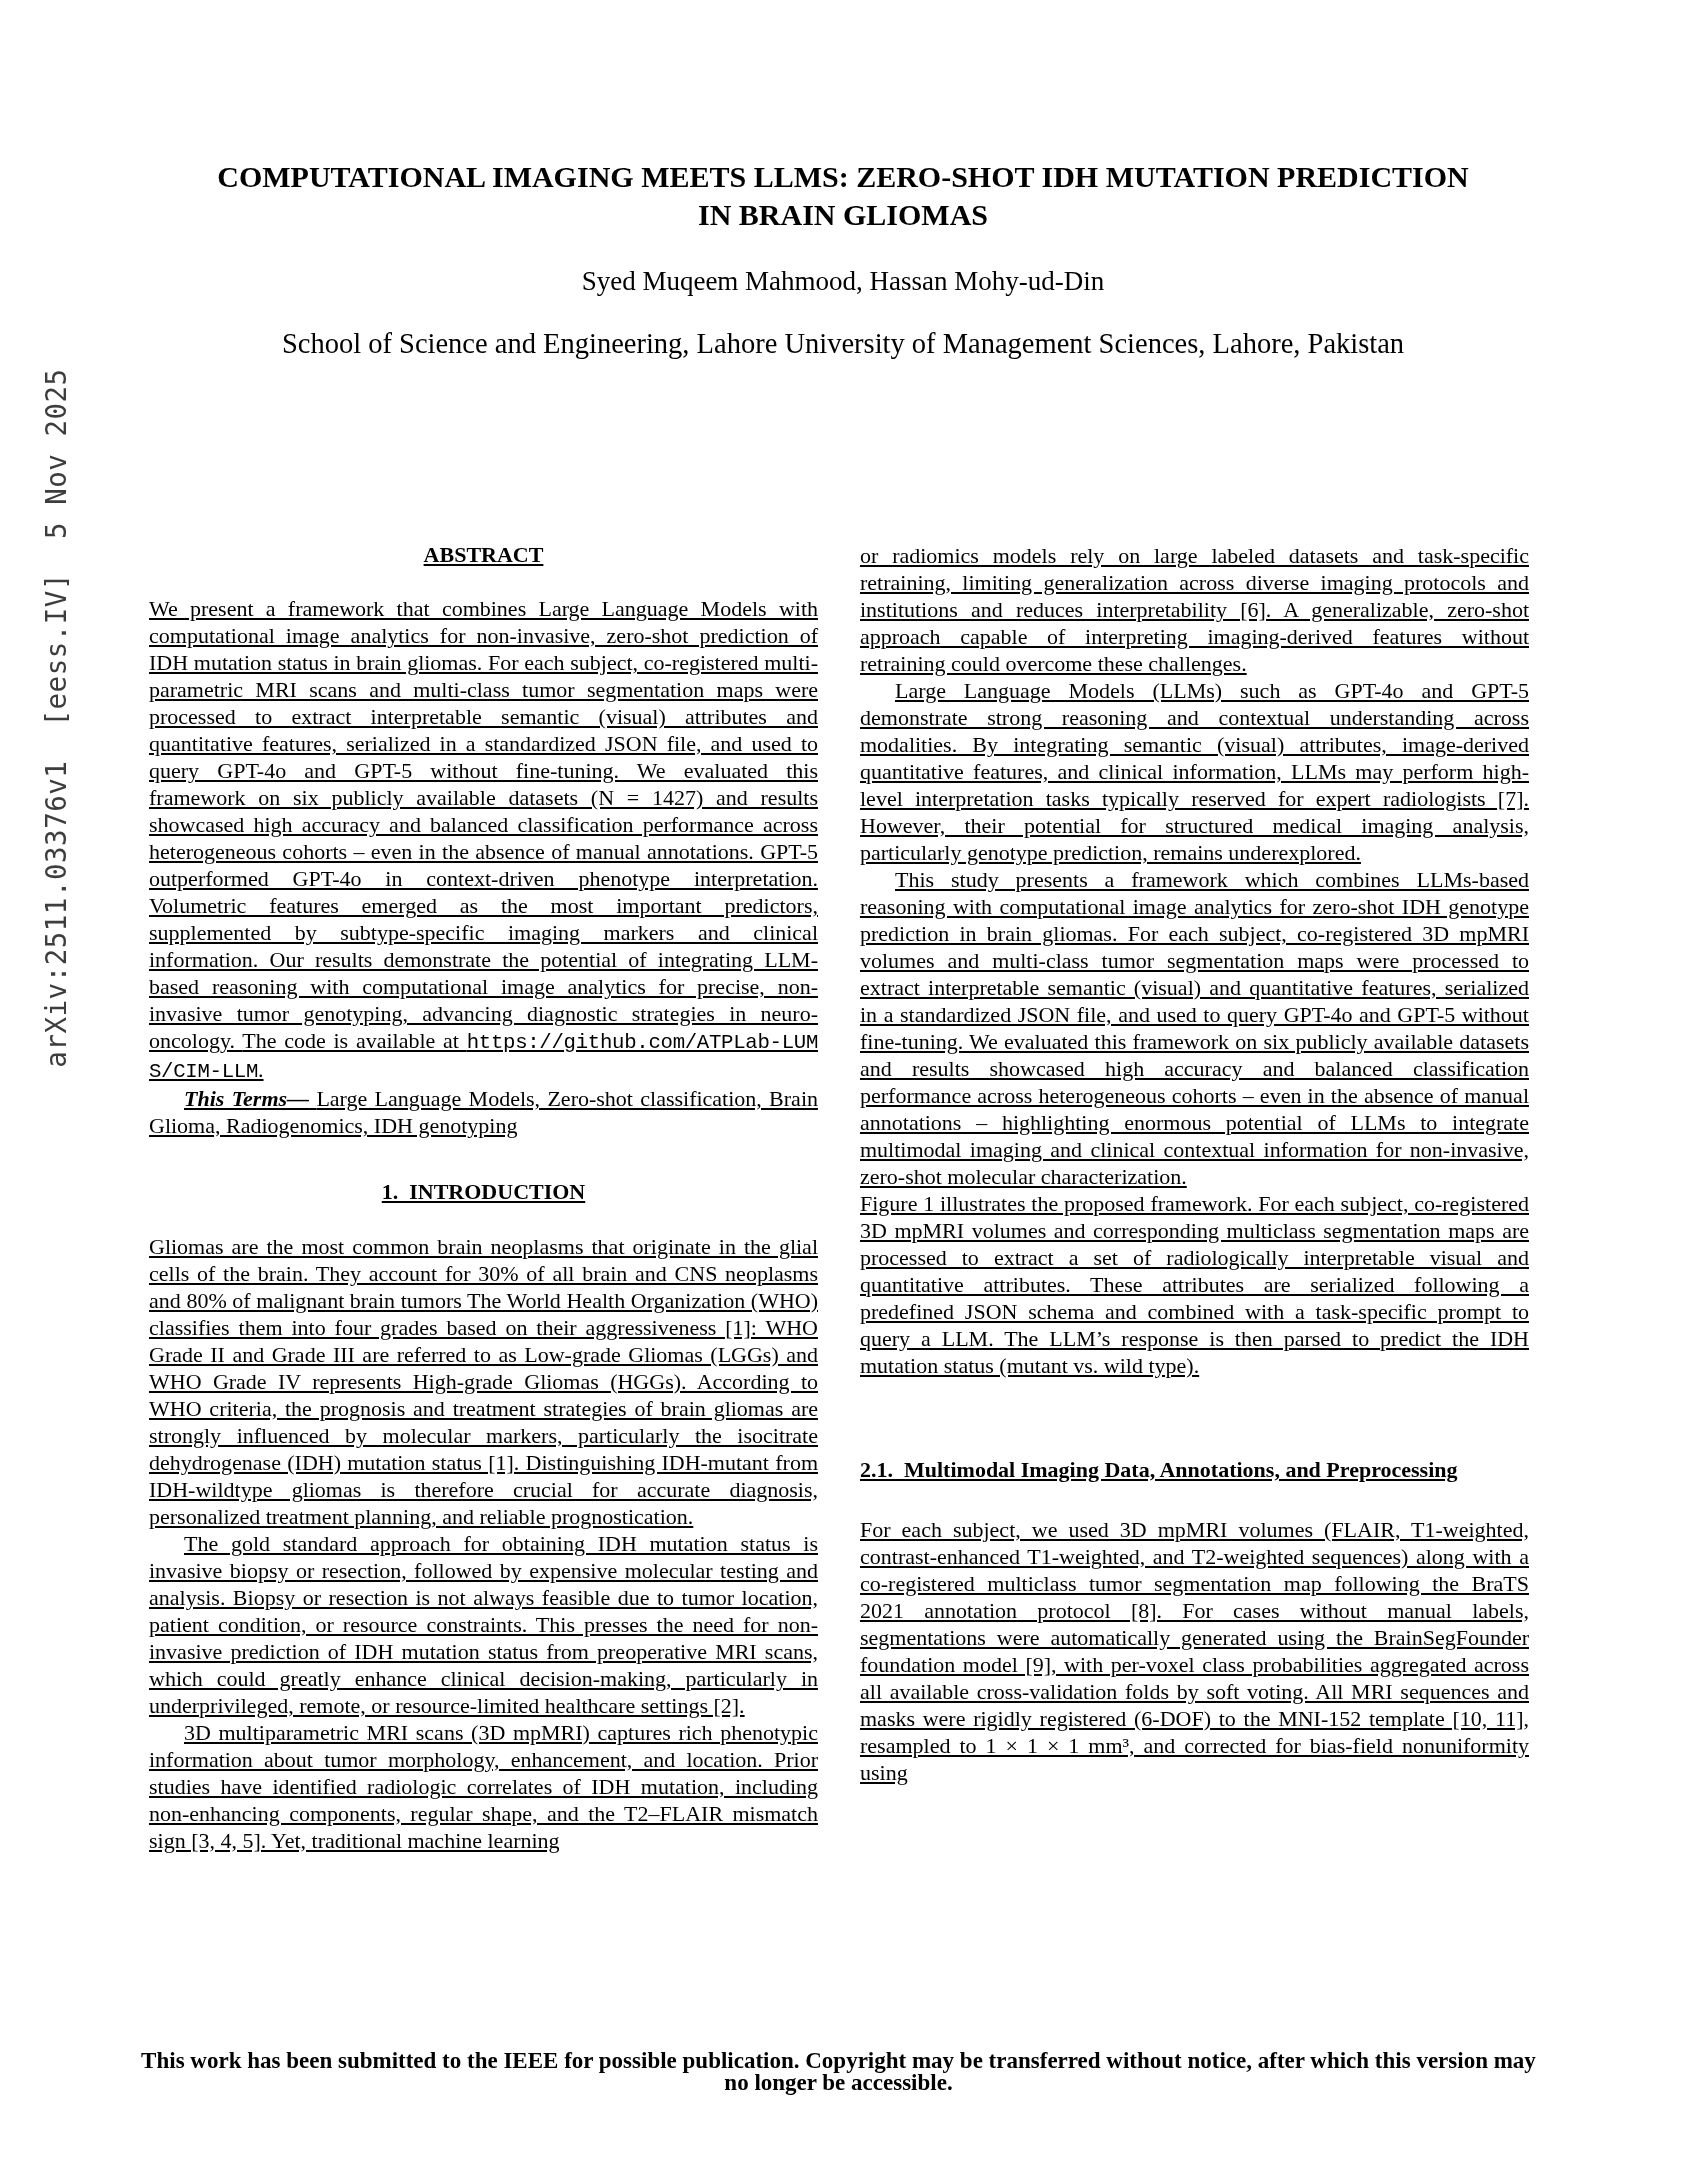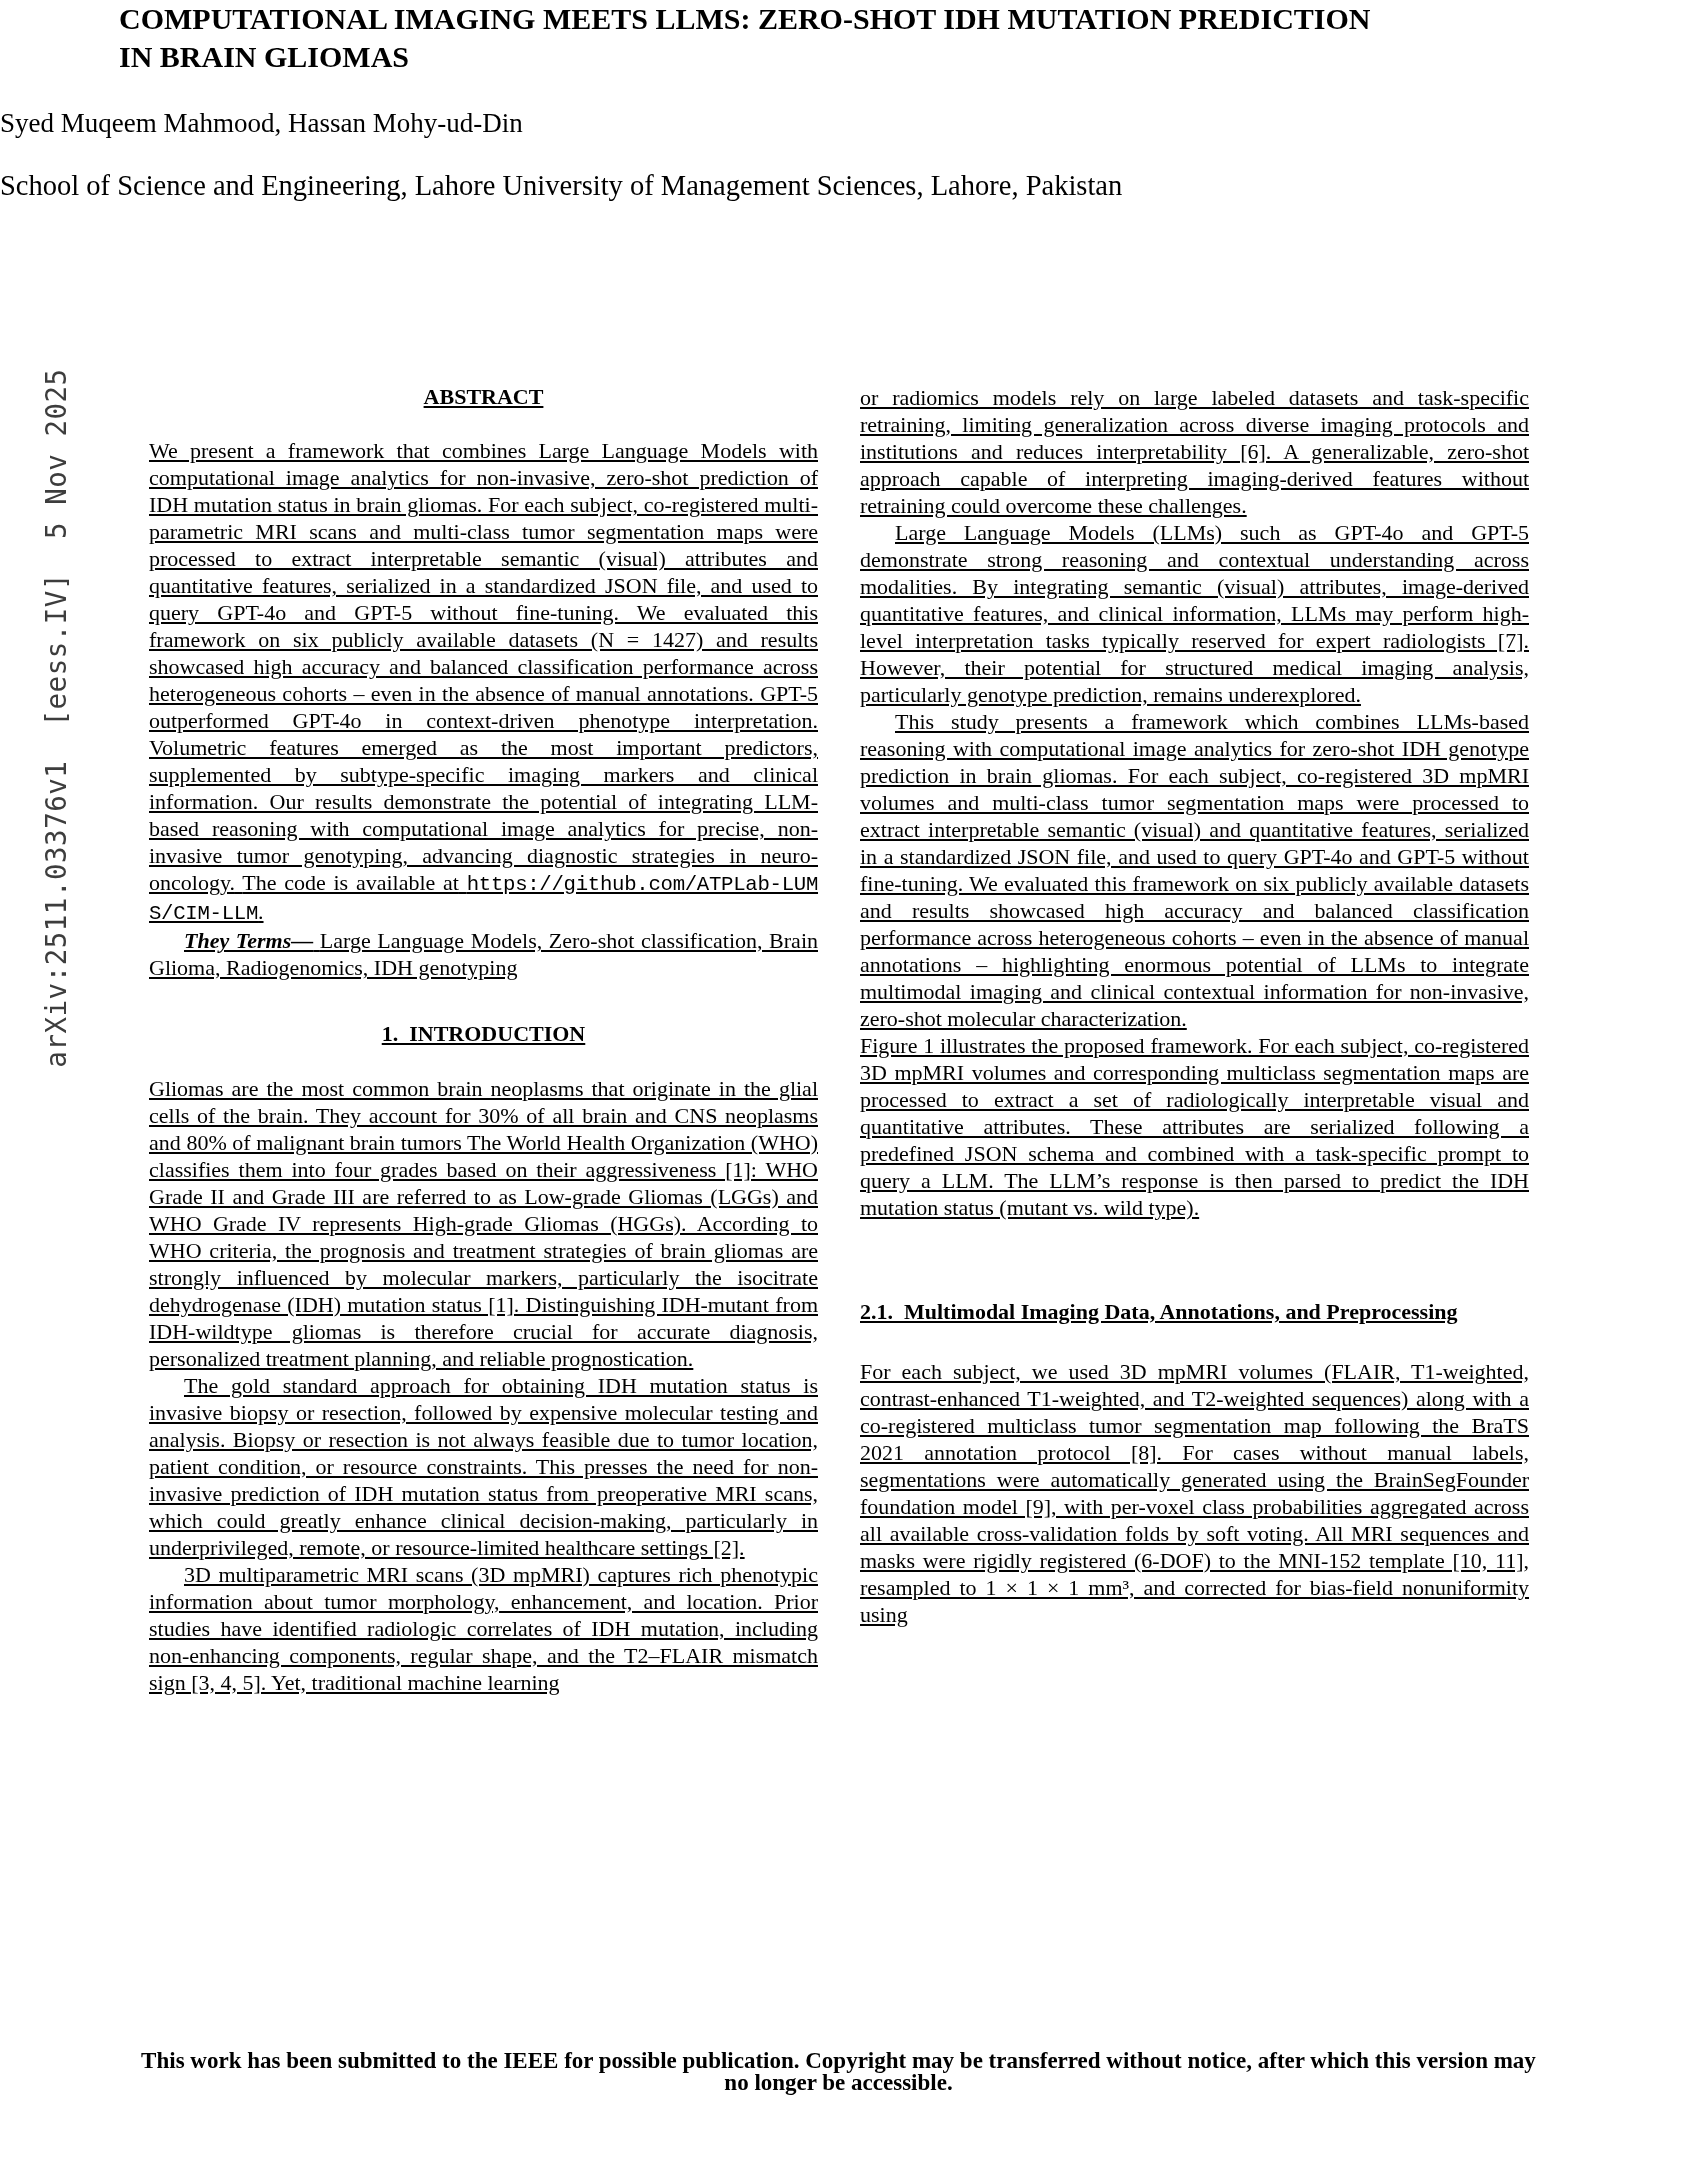--- a/index.html
+++ b/index.html
@@ -28,20 +28,22 @@
     transform-origin: 0 0;
     font-family: "DejaVu Sans Mono", monospace;
     font-size: 27.5px;
     letter-spacing: 0.5px;
     color: #3d3d3d;
     white-space: nowrap;
   }
 
   
   .title-block {
+    padding-top: 158px;
+    text-align: center;
   }
   .paper-title {
     font-size: 30px;
     font-weight: bold;
     line-height: 1.28;
     margin: 0 119px;
   }
   .tline { display: block; }
   .authors {
     margin-top: 31px;
@@ -120,21 +122,21 @@
     </h1>
     <div class="authors">Syed Muqeem Mahmood, Hassan Mohy-ud-Din</div>
     <div class="affiliation">School of Science and Engineering, Lahore University of Management Sciences, Lahore, Pakistan</div>
   </header>
 
   <main class="columns">
 
     <section class="col">
       <h2 class="sec-h first">ABSTRACT</h2>
       <p class="para"><span>We present a framework that combines Large Language Models with computational image analytics for non-invasive, zero-shot prediction of IDH mutation status in brain gliomas. For each subject, co-registered multi-parametric MRI scans and multi-class tumor segmentation maps were processed to extract interpretable semantic (visual) attributes and quantitative features, serialized in a standardized JSON file, and used to query GPT-4o and GPT-5 without fine-tuning. We evaluated this framework on six publicly available datasets (N = 1427) and results showcased high accuracy and balanced classification performance across heterogeneous cohorts – even in the absence of manual annotations. GPT-5 outperformed GPT-4o in context-driven phenotype interpretation. Volumetric features emerged as the most important predictors, supplemented by subtype-specific imaging markers and clinical information. Our results demonstrate the potential of integrating LLM-based reasoning with computational image analytics for precise, non-invasive tumor genotyping, advancing diagnostic strategies in neuro-oncology.</span> <span>The code is available at</span> <span class="mono">https://github.com/ATPLab-LUMS/CIM-LLM</span><span>.</span></p>
-      <p class="para indent index-terms"><span class="it-label">They Terms—</span> <span>Large Language Models, Zero-shot classification, Brain Glioma, Radiogenomics, IDH genotyping</span></p>
+      <p class="para indent index-terms"><span class="it-label">This Terms—</span> <span>Large Language Models, Zero-shot classification, Brain Glioma, Radiogenomics, IDH genotyping</span></p>
       <h2 class="sec-h">1.&nbsp;&nbsp;INTRODUCTION</h2>
       <p class="para">Gliomas are the most common brain neoplasms that originate in the glial cells of the brain. They account for 30% of all brain and CNS neoplasms and 80% of malignant brain tumors The World Health Organization (WHO) classifies them into four grades based on their aggressiveness [1]: WHO Grade II and Grade III are referred to as Low-grade Gliomas (LGGs) and WHO Grade IV represents High-grade Gliomas (HGGs). According to WHO criteria, the prognosis and treatment strategies of brain gliomas are strongly influenced by molecular markers, particularly the isocitrate dehydrogenase (IDH) mutation status [1]. Distinguishing IDH-mutant from IDH-wildtype gliomas is therefore crucial for accurate diagnosis, personalized treatment planning, and reliable prognostication.</p>
       <p class="para indent">The gold standard approach for obtaining IDH mutation status is invasive biopsy or resection, followed by expensive molecular testing and analysis. Biopsy or resection is not always feasible due to tumor location, patient condition, or resource constraints. This presses the need for non-invasive prediction of IDH mutation status from preoperative MRI scans, which could greatly enhance clinical decision-making, particularly in underprivileged, remote, or resource-limited healthcare settings [2].</p>
       <p class="para indent">3D multiparametric MRI scans (3D mpMRI) captures rich phenotypic information about tumor morphology, enhancement, and location. Prior studies have identified radiologic correlates of IDH mutation, including non-enhancing components, regular shape, and the T2–FLAIR mismatch sign [3, 4, 5]. Yet, traditional machine learning</p>
     </section>
 
     <section class="col">
       <p class="para">or radiomics models rely on large labeled datasets and task-specific retraining, limiting generalization across diverse imaging protocols and institutions and reduces interpretability [6]. A generalizable, zero-shot approach capable of interpreting imaging-derived features without retraining could overcome these challenges.</p>
       <p class="para indent">Large Language Models (LLMs) such as GPT-4o and GPT-5 demonstrate strong reasoning and contextual understanding across modalities. By integrating semantic (visual) attributes, image-derived quantitative features, and clinical information, LLMs may perform high-level interpretation tasks typically reserved for expert radiologists [7]. However, their potential for structured medical imaging analysis, particularly genotype prediction, remains underexplored.</p>
       <p class="para indent">This study presents a framework which combines LLMs-based reasoning with computational image analytics for zero-shot IDH genotype prediction in brain gliomas. For each subject, co-registered 3D mpMRI volumes and multi-class tumor segmentation maps were processed to extract interpretable semantic (visual) and quantitative features, serialized in a standardized JSON file, and used to query GPT-4o and GPT-5 without fine-tuning. We evaluated this framework on six publicly available datasets and results showcased high accuracy and balanced classification performance across heterogeneous cohorts – even in the absence of manual annotations – highlighting enormous potential of LLMs to integrate multimodal imaging and clinical contextual information for non-invasive, zero-shot molecular characterization.</p>

